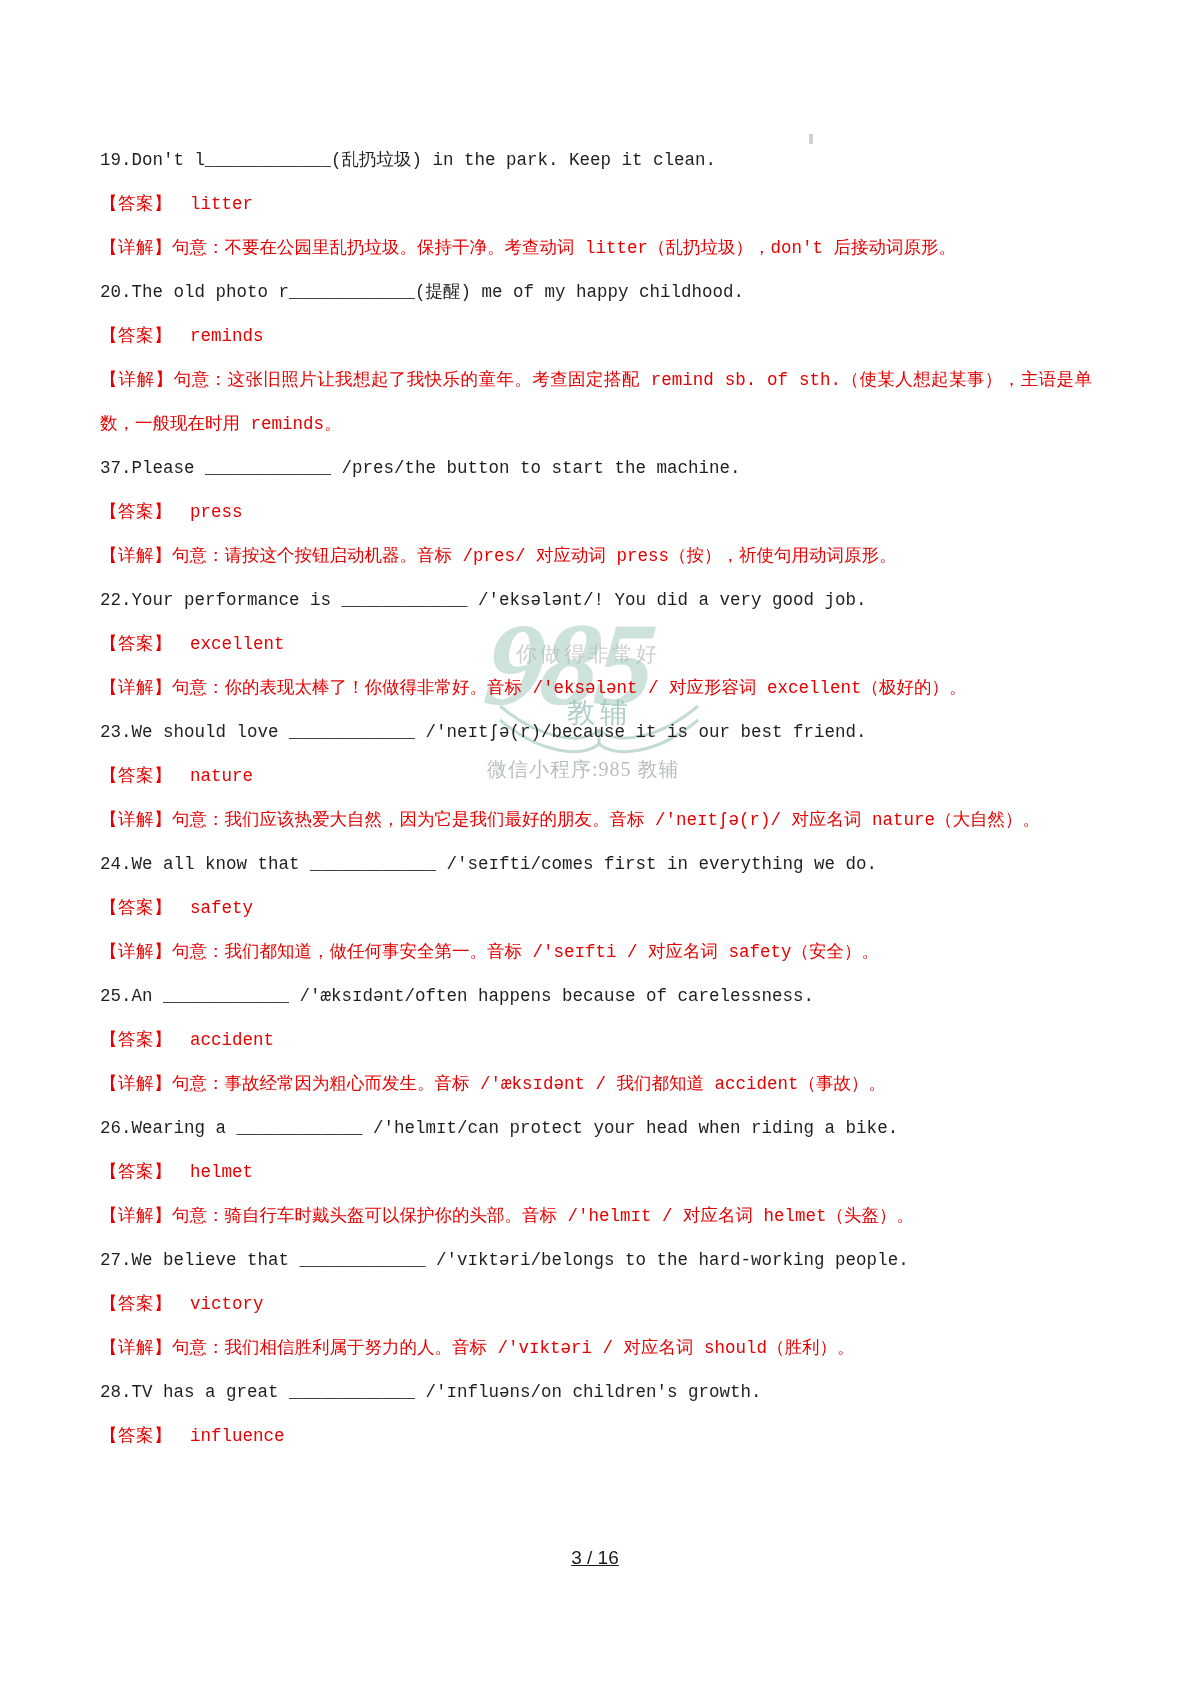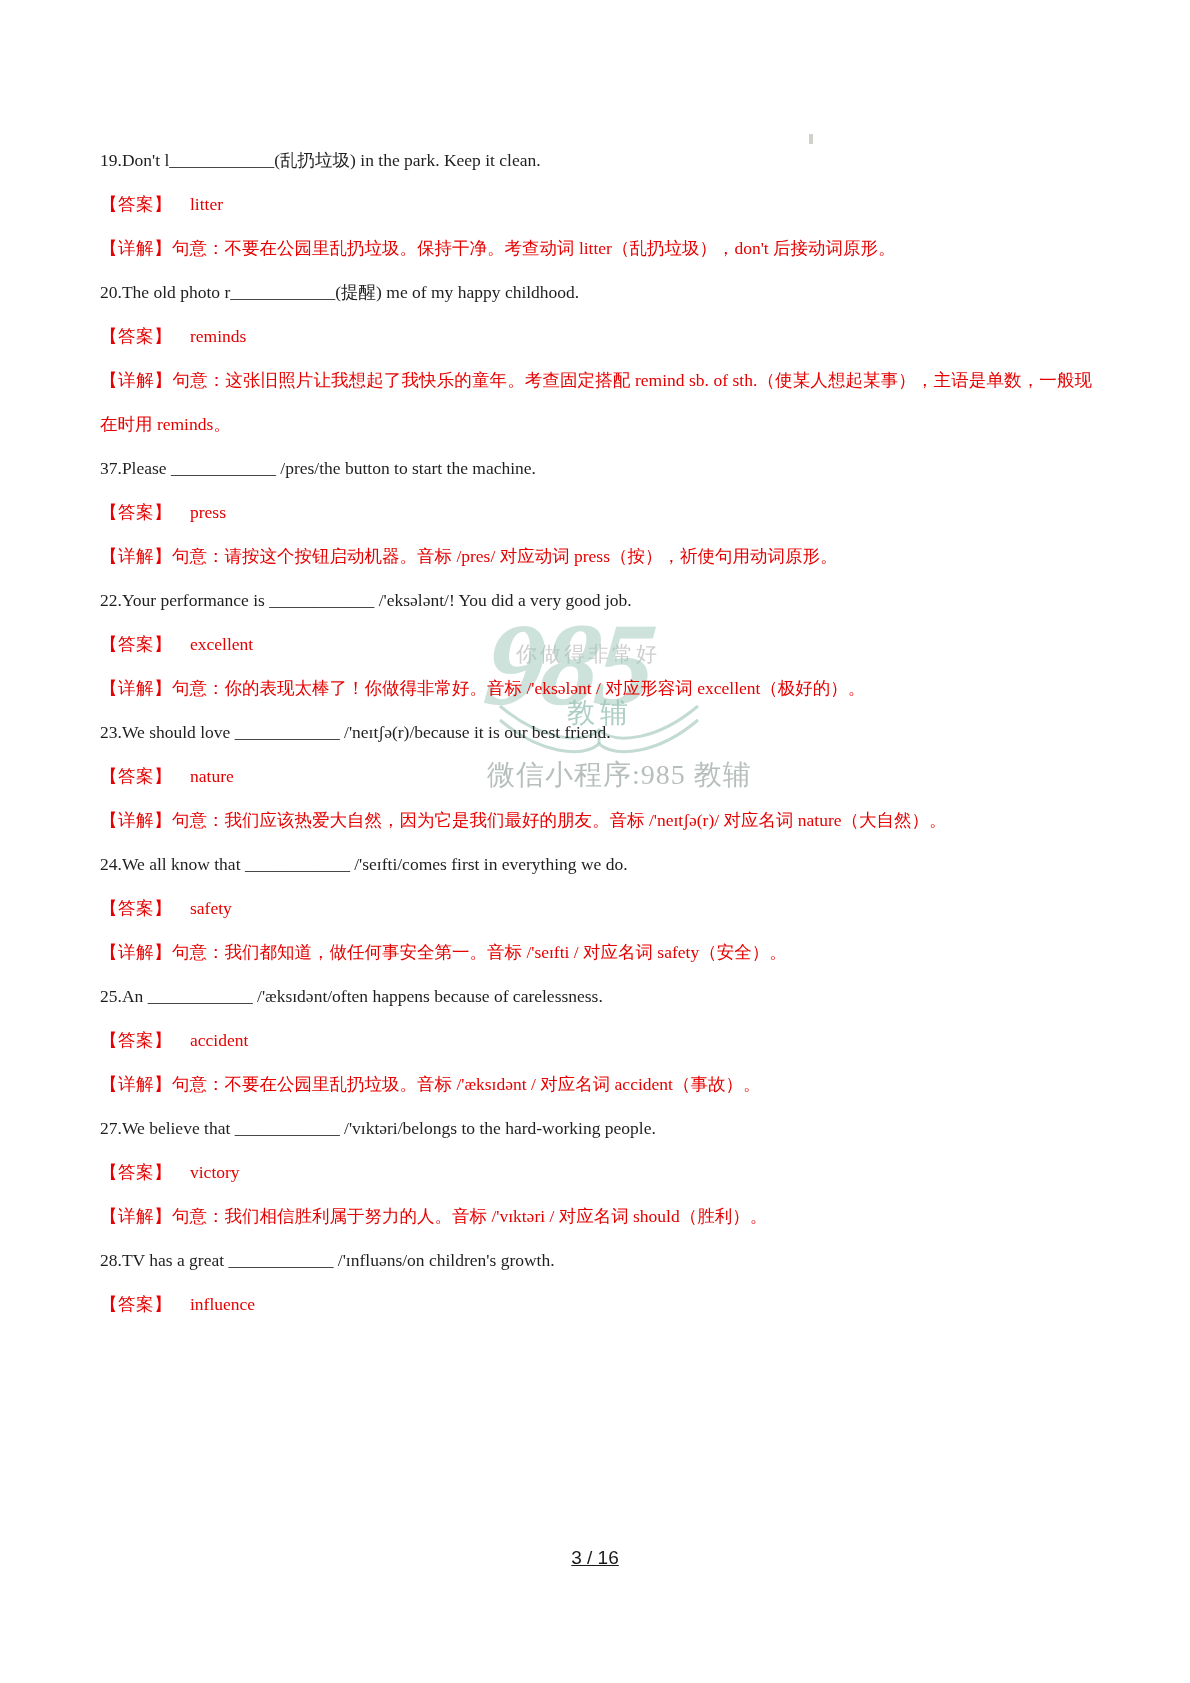--- a/index.html
+++ b/index.html
@@ -17,20 +17,21 @@
   
   .content {
     position: absolute;
     left: 100px;
     top: 138px;
     width: 992px;
     z-index: 2;
     font-size: 17.5px;
     line-height: 44px;
     color: #1f1f1f;
+    font-family: Liberation Mono, monospace;
   }
   .content p { margin: 0; }
   p.question-line { color: #1f1f1f; }
   p.answer-line, p.detail-line { color: #e60000; }
   p.detail-line { text-align: justify; }
   .answer-word { margin-left: 18px; }
   .ans-label, .det-label { letter-spacing: 0.5px; margin-top: 6px; }
 
   
   .watermark {
@@ -67,21 +68,21 @@
   }
   .wm-book {
     left: 494px;
     top: 700px;
     width: 210px;
     height: 58px;
   }
   .wm-line2 {
     left: 487px;
     top: 756px;
-    font-size: 28px;
+    font-size: 20px;
     letter-spacing: 1px;
     color: rgba(170, 180, 177, 0.85);
   }
 
   
   .footer {
     position: absolute;
     left: 0;
     top: 1547px;
     width: 100%;
@@ -153,23 +154,28 @@
 
   <div>
     <p class="question-line">24.We all know that ____________ /'seɪfti/comes first in everything we do.</p>
     <p class="answer-line"><span class="ans-label">【答案】</span><span class="answer-word">safety</span></p>
     <p class="detail-line"><span class="det-label">【详解】</span><span>句意：我们都知道，做任何事安全第一。音标 /'seɪfti / 对应名词 safety（安全）。</span></p>
   </div>
 
   <div>
     <p class="question-line">25.An ____________ /'æksɪdənt/often happens because of carelessness.</p>
     <p class="answer-line"><span class="ans-label">【答案】</span><span class="answer-word">accident</span></p>
-    <p class="detail-line"><span class="det-label">【详解】</span><span>句意：不要在公园里乱扔垃圾。音标 /'æksɪdənt / 对应名词 accident（事故）。</span></p>
+    <p class="detail-line"><span class="det-label">【详解】</span><span>句意：事故经常因为粗心而发生。音标 /'æksɪdənt / 我们都知道 accident（事故）。</span></p>
   </div>
 
+  <div>
+    <p class="question-line">26.Wearing a ____________ /'helmɪt/can protect your head when riding a bike.</p>
+    <p class="answer-line"><span class="ans-label">【答案】</span><span class="answer-word">helmet</span></p>
+    <p class="detail-line"><span class="det-label">【详解】</span><span>句意：骑自行车时戴头盔可以保护你的头部。音标 /'helmɪt / 对应名词 helmet（头盔）。</span></p>
+  </div>
 
   <div>
     <p class="question-line">27.We believe that ____________ /'vɪktəri/belongs to the hard-working people.</p>
     <p class="answer-line"><span class="ans-label">【答案】</span><span class="answer-word">victory</span></p>
     <p class="detail-line"><span class="det-label">【详解】</span><span>句意：我们相信胜利属于努力的人。音标 /'vɪktəri / 对应名词 should（胜利）。</span></p>
   </div>
 
   <div>
     <p class="question-line">28.TV has a great ____________ /'ɪnfluəns/on children's growth.</p>
     <p class="answer-line"><span class="ans-label">【答案】</span><span class="answer-word">influence</span></p>

